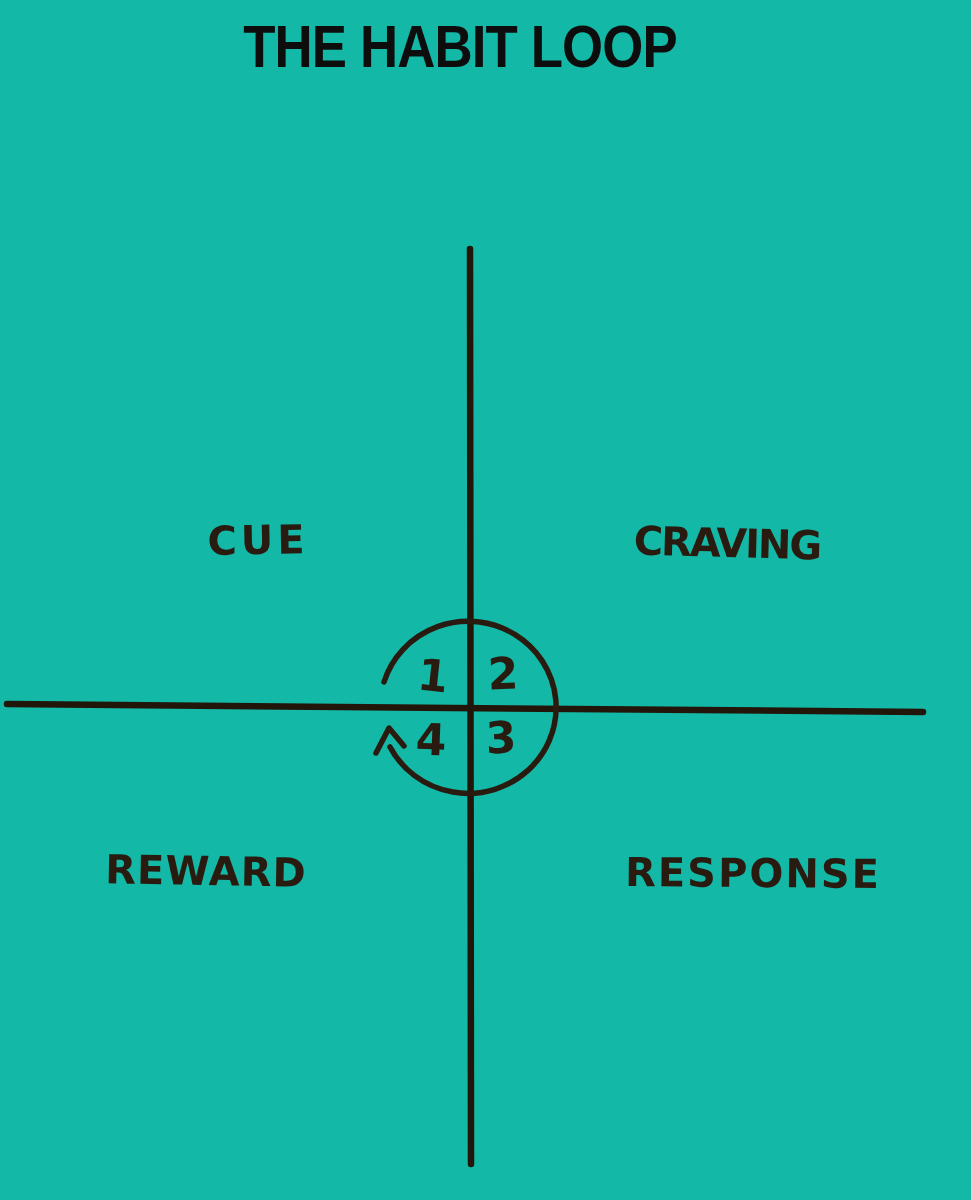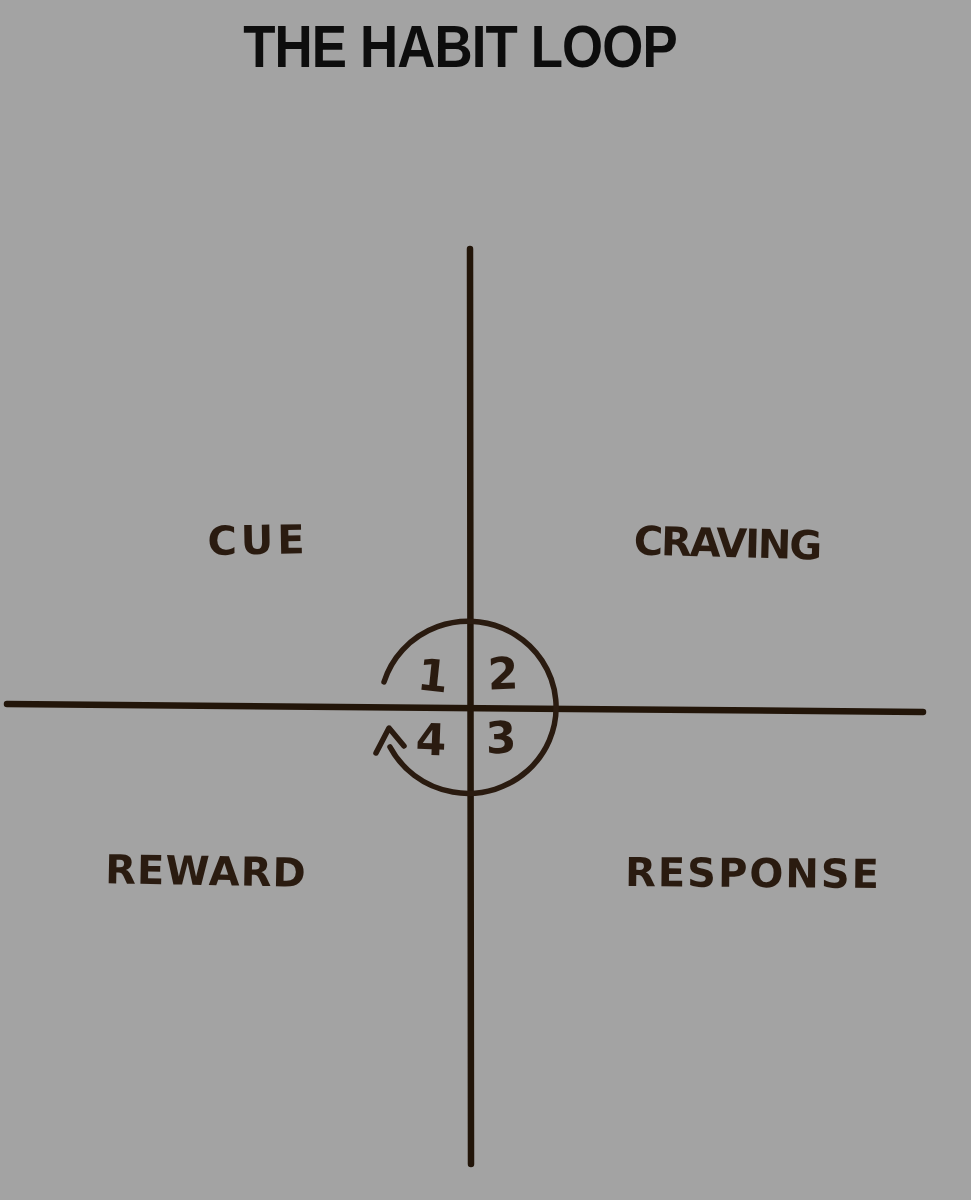--- a/index.html
+++ b/index.html
@@ -4,21 +4,21 @@
 <style>
   html, body {
     margin: 0;
     padding: 0;
     background: #ffffff;
   }
   .canvas {
     position: relative;
     width: 971px;
     height: 1200px;
-    background: #a3a3a3;
+    background: #14b8a6;
     overflow: hidden;
     font-family: "DejaVu Sans", sans-serif;
   }
   .page-title {
     position: absolute;
     top: 12px;
     left: 0;
     width: 920px;
     margin: 0;
     text-align: center;

